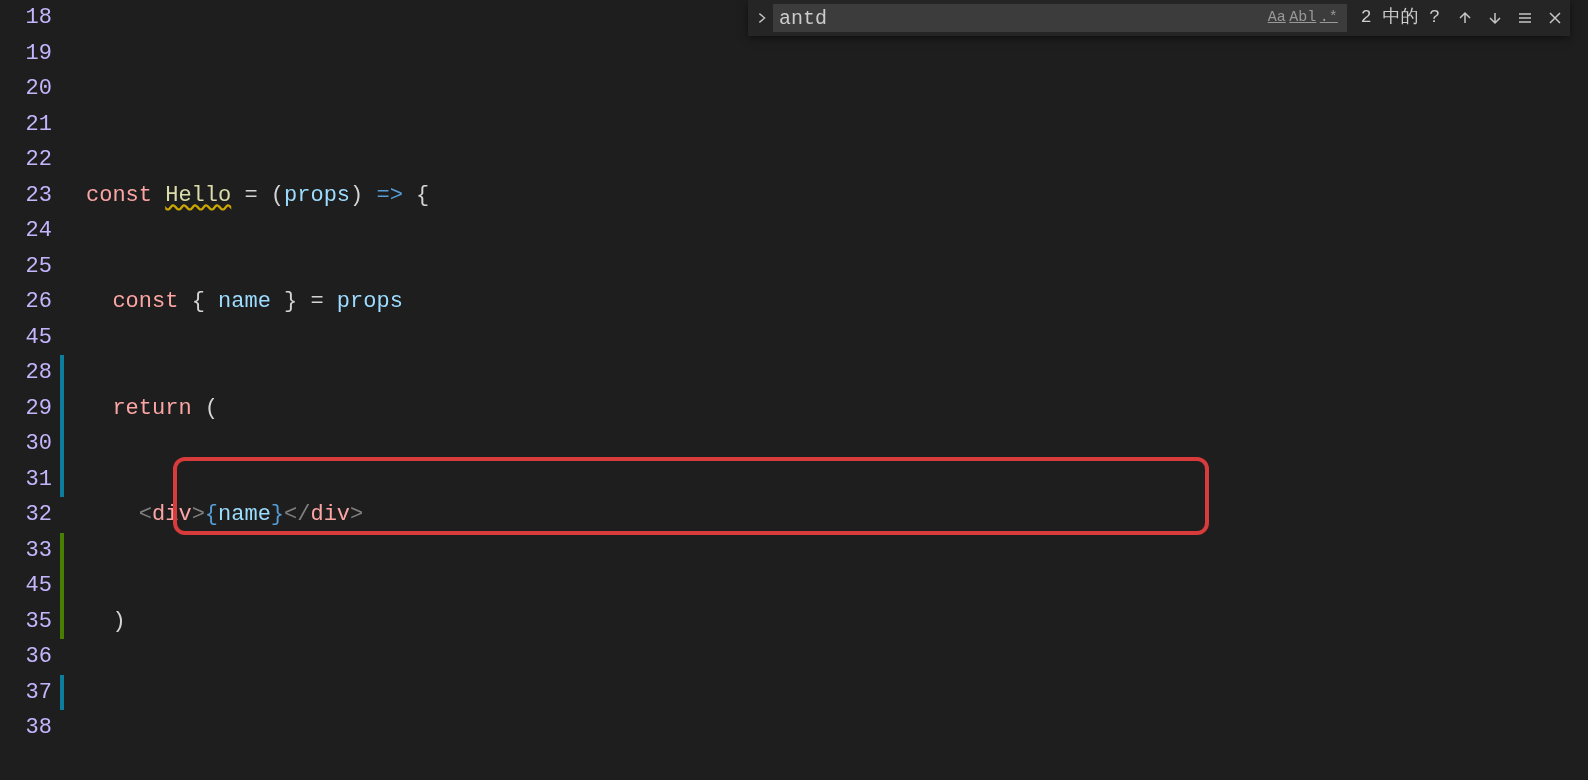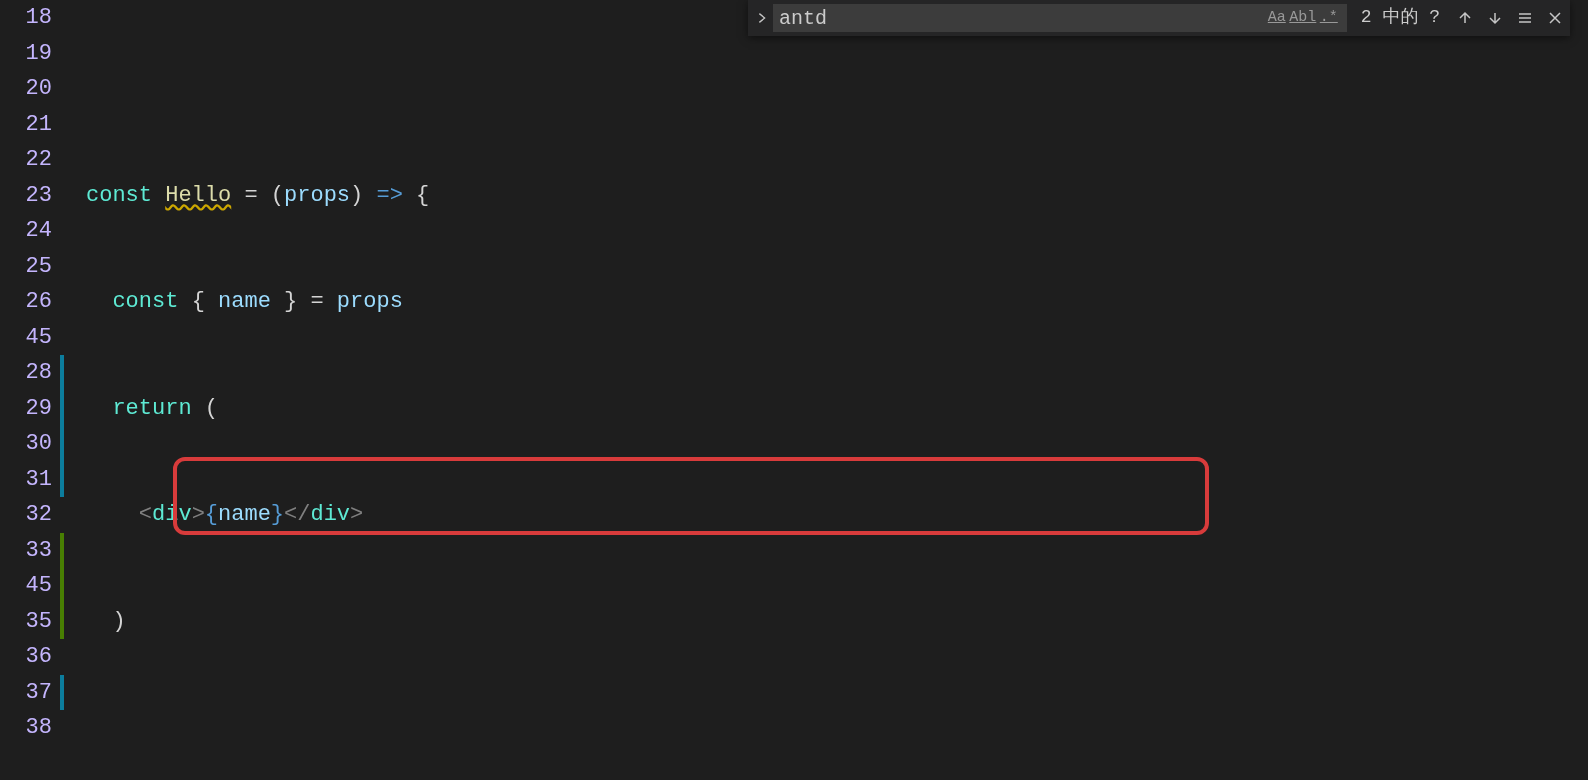--- a/index.html
+++ b/index.html
@@ -45,21 +45,21 @@
     .content {
       flex: 1;
       position: relative;
       padding-left: 20px;
       white-space: pre;
     }
     .line {
       height: 35.5px;
     }
     
-    .kw { color: #5eead4; }
+    .kw { color: #fca5a5; }
     .var { color: #9cdcfe; }
     .fn { color: #dcdcaa; }
     .punct { color: #d4d4d4; }
     .tag-br { color: #808080; }
     .arrow { color: #569cd6; }
     .brace-expr { color: #569cd6; }
     .warn-underline {
       text-decoration: wavy underline #cca700;
       text-underline-offset: 3px;
     }

